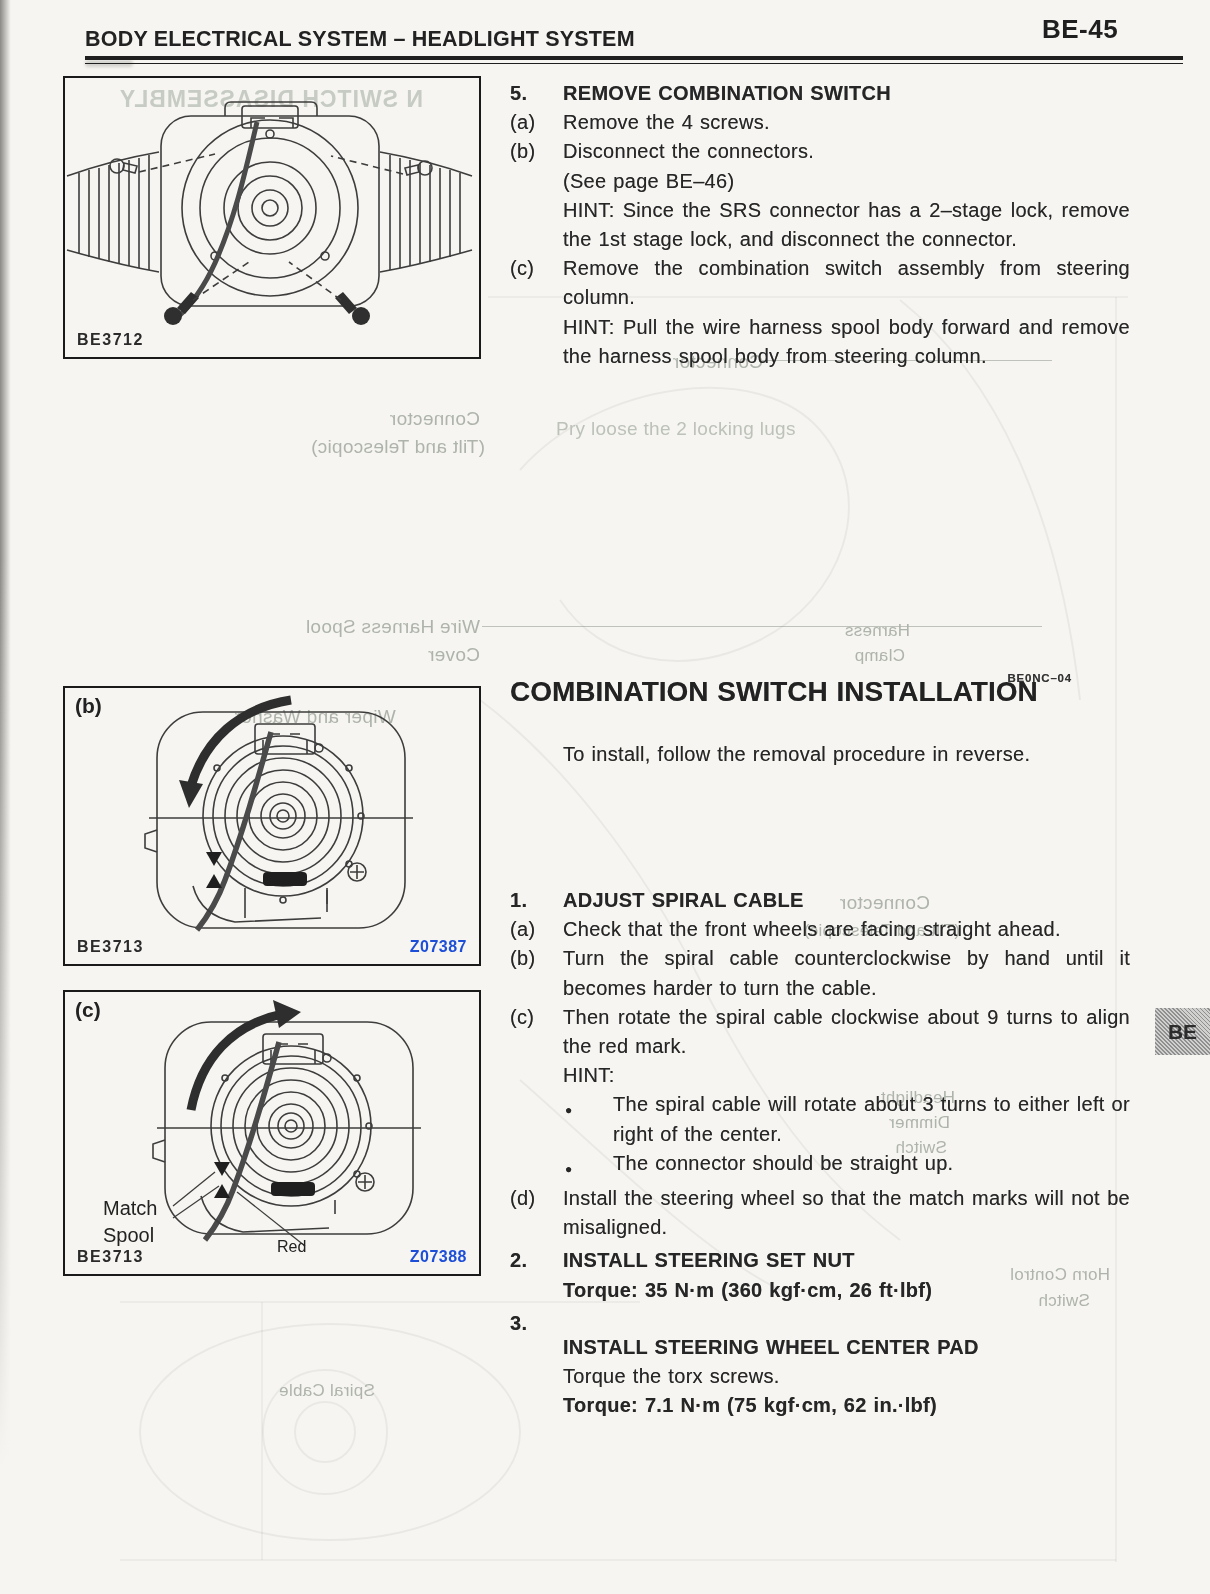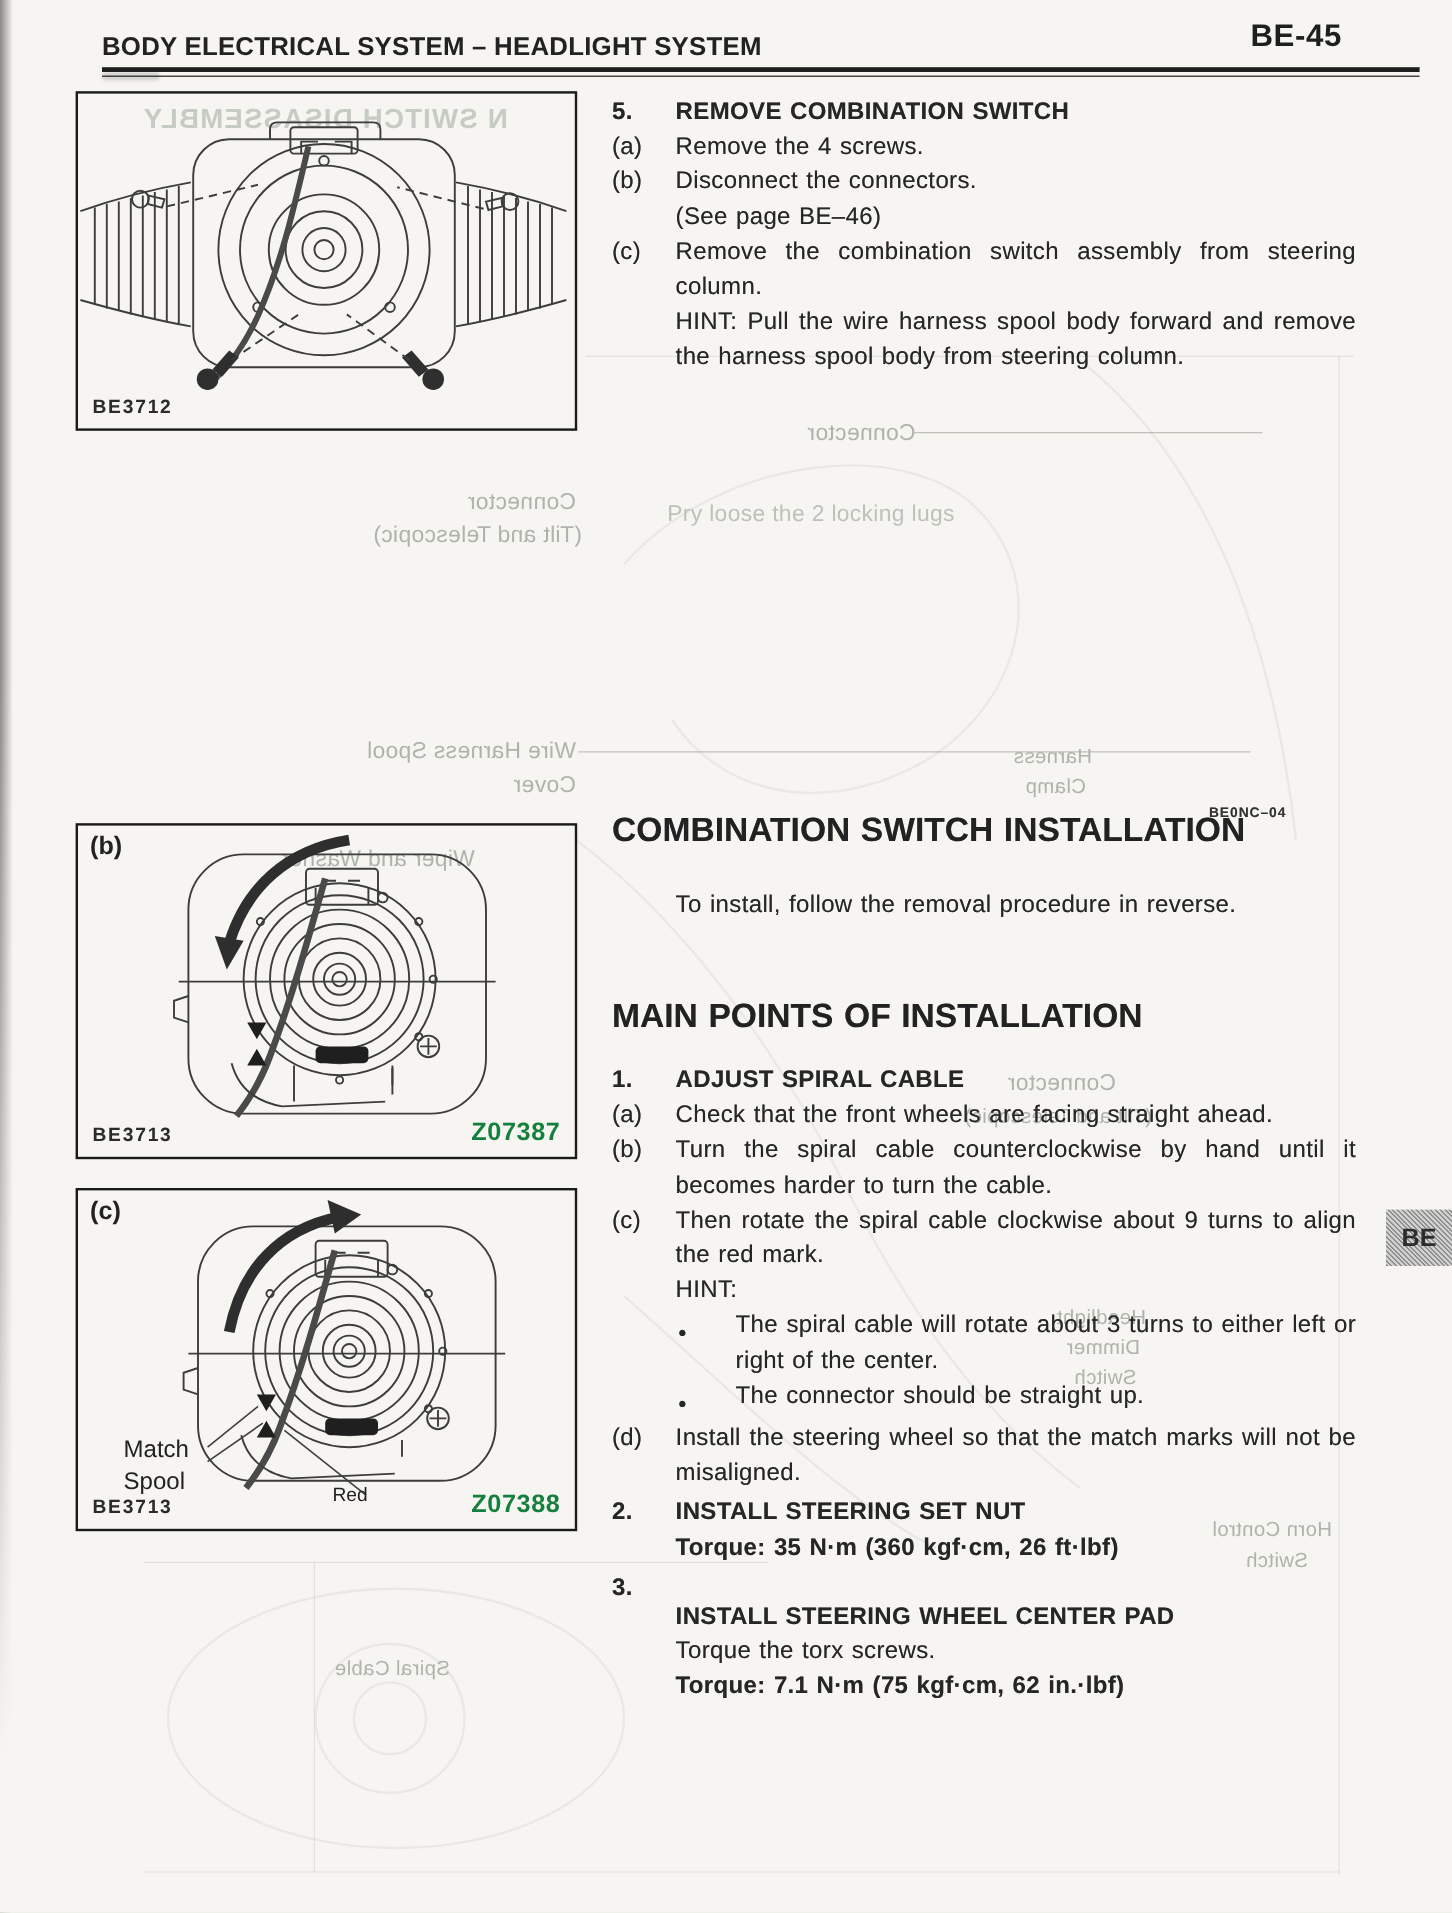--- a/index.html
+++ b/index.html
@@ -21,21 +21,21 @@
   .gline{border-top:1.2px solid rgba(125,130,122,.45);height:0;}
   
   .page-code{left:1042px;top:14px;font-weight:700;font-size:26px;letter-spacing:.5px;color:#1f1f1f;}
   .header-title{left:85px;top:27px;width:1045px;text-align:left;font-weight:700;font-size:21.5px;letter-spacing:.2px;color:#222;}
   .header-rule{left:85px;top:56px;width:1098px;height:3px;border-top:4.5px solid #1f1f1f;border-bottom:1.5px solid #1f1f1f;}
   
   .fig{position:absolute;border:2.5px solid #1a1a1a;}
   .fig svg{position:absolute;left:0;top:0;}
   .panel-label{position:absolute;left:10px;top:6px;font-weight:700;font-size:21px;color:#222;}
   .fig-code-left{position:absolute;left:12px;bottom:8px;font-weight:700;font-size:16px;letter-spacing:1.5px;color:#2b2b2b;}
-  .fig-code-right{position:absolute;right:12px;bottom:8px;font-weight:700;font-size:21px;letter-spacing:.5px;color:#15803d;}
+  .fig-code-right{position:absolute;right:12px;bottom:8px;font-weight:700;font-size:16px;letter-spacing:.5px;color:#1d4ed8;}
   #fig1{left:63px;top:76px;width:414px;height:279px;}
   #fig2{left:63px;top:686px;width:414px;height:276px;}
   #fig3{left:63px;top:990px;width:414px;height:282px;}
   .g-fig1{left:20px;top:8px;width:372px;font-weight:700;font-size:23px;color:#c6cbc3;letter-spacing:1px;text-align:center;position:absolute;}
   .g-wiper{left:120px;top:16px;width:260px;text-align:center;position:absolute;}
   .match-label{position:absolute;left:38px;top:203px;font-size:20px;line-height:27px;color:#222;}
   .red-label{position:absolute;left:212px;top:246px;font-size:16px;color:#222;}
   
   .col{position:absolute;left:510px;width:620px;font-size:20px;line-height:29.2px;letter-spacing:.3px;word-spacing:1px;
        text-shadow:0 0 .5px rgba(55,55,55,.55);}
@@ -272,36 +272,34 @@
     </div>
     <div class="row">
       <div class="lbl">(a)</div>
       <div class="txt">Remove the 4 screws.</div>
     </div>
     <div class="row">
       <div class="lbl">(b)</div>
       <div class="txt">Disconnect the connectors.</div>
     </div>
     <div class="para">(See page BE–46)</div>
+    <div class="para">HINT: Since the SRS connector has a 2–stage lock, remove the 1st stage lock, and disconnect the connector.</div>
     <div class="row">
       <div class="lbl">(c)</div>
       <div class="txt">Remove the combination switch assembly from steering column.</div>
     </div>
     <div class="para">HINT: Pull the wire harness spool body forward and remove the harness spool body from steering column.</div>
   </div>
 
   <div class="col inst-head" style="z-index:2;">
     <div class="sec-code">BE0NC–04</div>
     <div class="sec-title">COMBINATION SWITCH INSTALLATION</div>
   </div>
   <div class="col intro" style="z-index:2;">To install, follow the removal procedure in reverse.</div>
 
-  <div class="col mp-head" style="z-index:2;">
-    <div class="sec-title" style="margin-top:0;">MAIN POINTS OF INSTALLATION</div>
-  </div>
 
   <div class="col steps" style="z-index:2;">
     <div class="row b">
       <div class="lbl">1.</div>
       <div class="txt" style="text-align:left;">ADJUST SPIRAL CABLE</div>
     </div>
     <div class="row">
       <div class="lbl">(a)</div>
       <div class="txt">Check that the front wheels are facing straight ahead.</div>
     </div>

